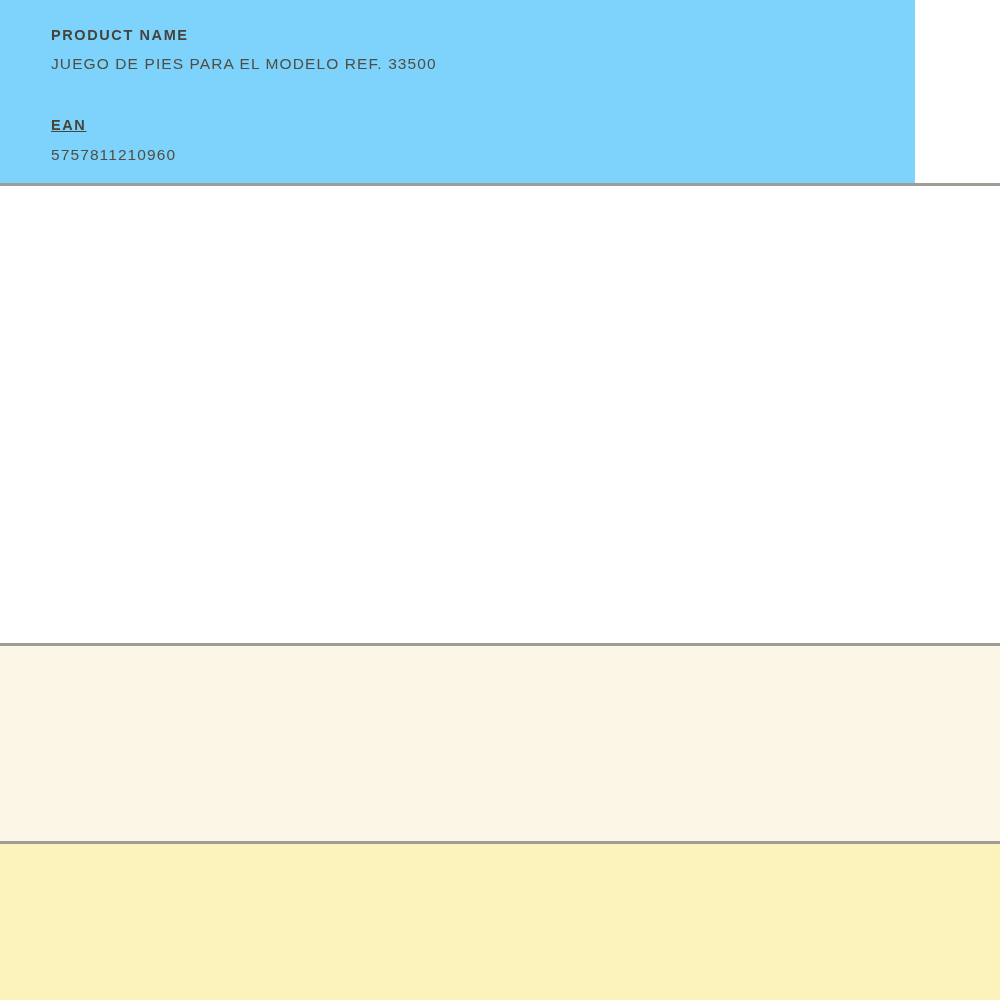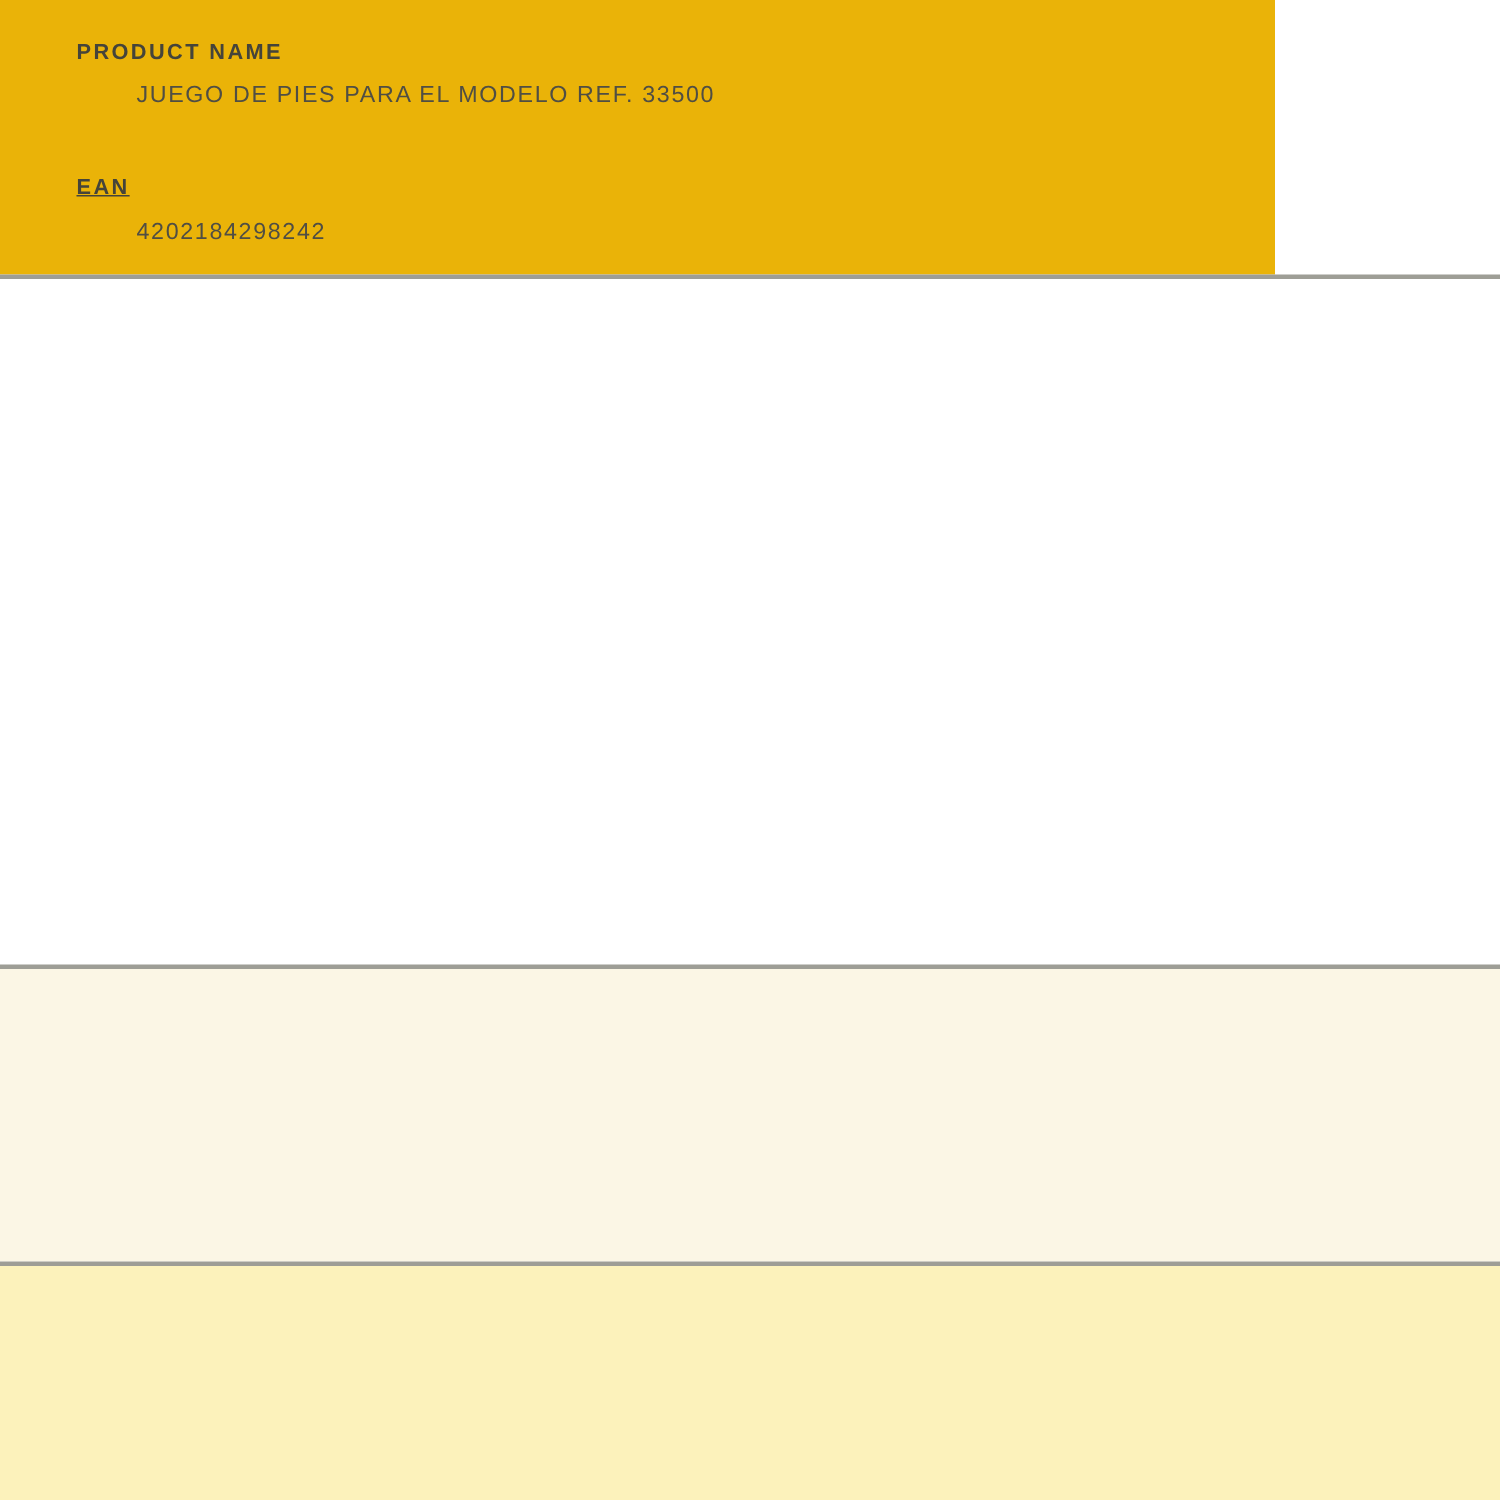--- a/index.html
+++ b/index.html
@@ -11,22 +11,22 @@
   .page {
     position: relative;
     width: 1000px;
     height: 1000px;
     overflow: hidden;
     background: #ffffff;
   }
   .section-top {
     position: absolute;
     left: 0; top: 0;
-    width: 850px; height: 183px;
-    background: #eab308;
+    width: 915px; height: 183px;
+    background: #7dd3fc;
   }
   .divider {
     position: absolute;
     left: 0;
     width: 1000px;
     height: 3px;
     background: #9E9E96;
   }
   .divider-1 { top: 183px; }
   .divider-2 { top: 643px; }
@@ -53,40 +53,39 @@
     color: #45443A;
     font-weight: bold;
     font-size: 14.5px;
     letter-spacing: 1.6px;
   }
   .value {
     color: #504E44;
     font-weight: normal;
     font-size: 15.5px;
     letter-spacing: 1.1px;
-    margin-left: 40px;
   }
   .abs { position: absolute; white-space: nowrap; }
 
   
   .product-label  { left: 51px; top: 27px; }
   .product-value  { left: 51px; top: 55px; }
   .ean-label      { left: 51px; top: 117px; text-decoration: underline; }
   .ean-value      { left: 51px; top: 146px; }
 </style>
 </head>
 <body>
 
 <div class="page">
 
   <div class="section-top">
     <div class="abs label product-label">PRODUCT NAME</div>
     <div class="abs value product-value">JUEGO DE PIES PARA EL MODELO REF. 33500</div>
     <div class="abs label ean-label">EAN</div>
-    <div class="abs value ean-value">4202184298242</div>
+    <div class="abs value ean-value">5757811210960</div>
   </div>
 
   <div class="divider divider-1"></div>
 
   <div class="section-image"></div>
 
   <div class="divider divider-2"></div>
 
   <div class="section-details">
     

